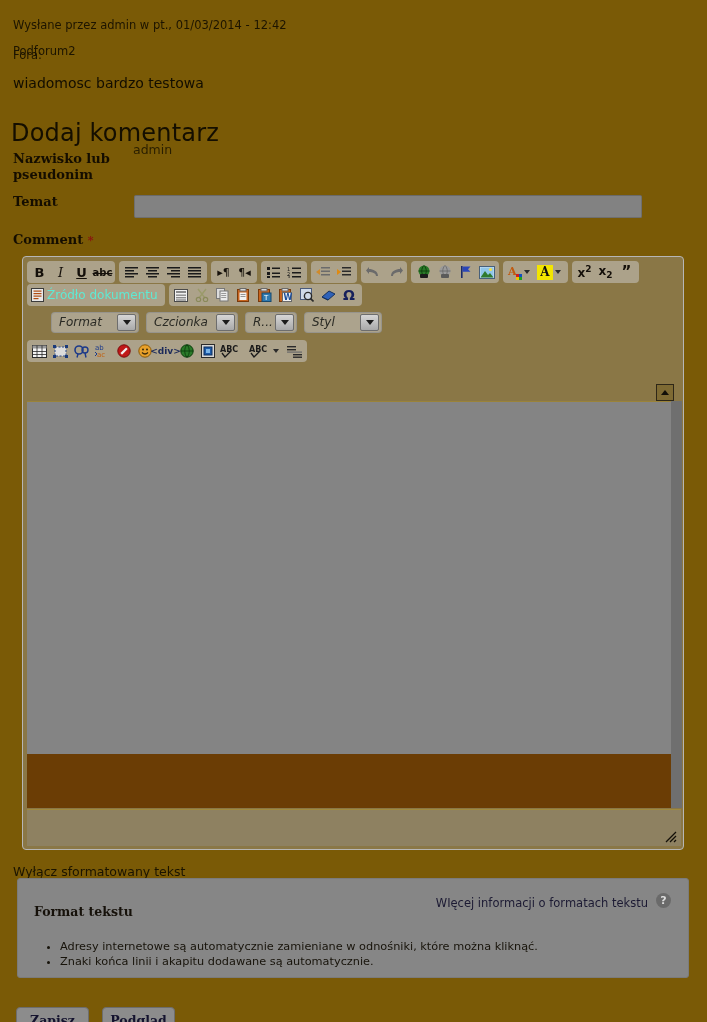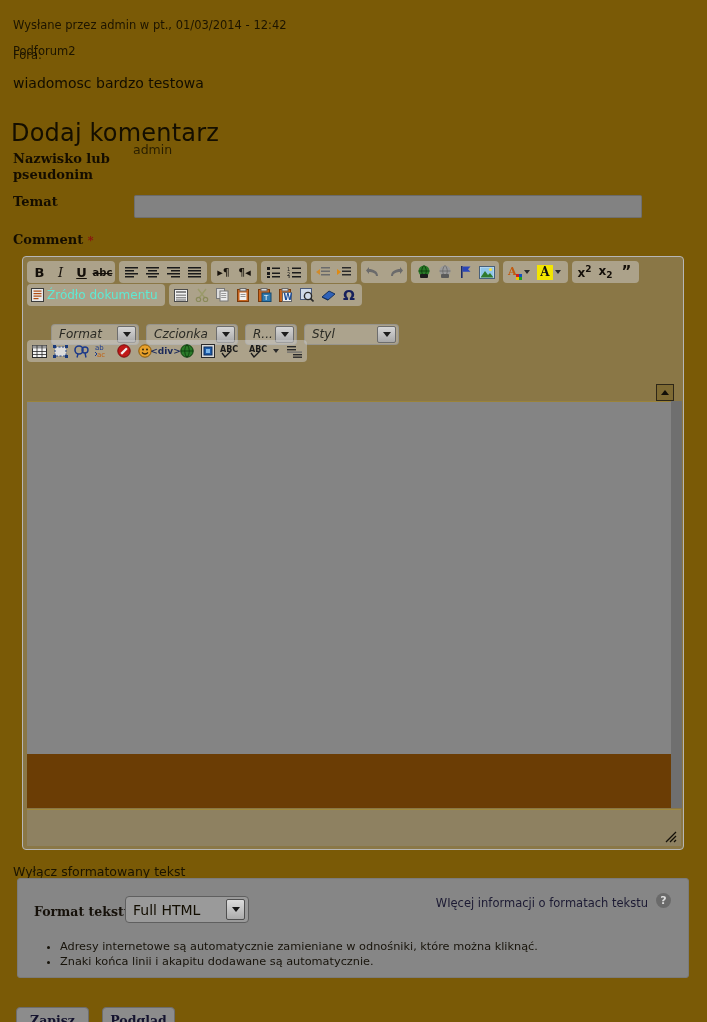--- a/index.html
+++ b/index.html
@@ -39,21 +39,21 @@
   .cke{
     position:absolute;left:22px;top:256px;width:662px;height:594px;
     border:1px solid #b6b6b6;border-radius:4px;
     background:rgba(160,160,160,0.42);
     box-sizing:border-box;
   }
   .cke-top{position:absolute;left:0;top:0;right:0;height:124px;}
   .trow{position:absolute;left:4px;right:4px;display:flex;align-items:center;}
   .trow1{top:4px;height:22px;}
   .trow2{top:27px;height:22px;}
-  .trow3{top:64px;height:26px;padding-left:24px;}
+  .trow3{top:52px;height:26px;padding-left:24px;}
   .trow4{top:82px;height:24px;}
 
   .grp{display:flex;align-items:center;background:rgba(205,205,205,0.50);border-radius:4px;padding:1px 2px;margin-right:4px;}
   .btn{
     width:21px;height:20px;display:flex;align-items:center;justify-content:center;
     border-radius:3px;cursor:default;font-size:12px;color:#15100a;
     position:relative;
   }
   .btn.wide{width:auto;padding:0 5px 0 2px;}
   .btn svg{display:block;}
@@ -68,21 +68,21 @@
   }
   .combo .ctext{font-style:italic;font-size:12px;color:#2a2a24;}
   .combo .cbtn{
     width:17px;height:15px;margin-right:2px;background:linear-gradient(#d6d6d6,#a9a9a9);
     border:1px solid #6d6d6d;border-radius:2px;display:flex;align-items:center;justify-content:center;
   }
   .combo .cbtn i{width:0;height:0;border-left:4px solid transparent;border-right:4px solid transparent;border-top:5px solid #1c1c1c;display:block;}
   .c-format{width:88px;}
   .c-font{width:92px;}
   .c-size{width:52px;}
-  .c-style{width:95px;}
+  .c-style{width:78px;}
 
   
   .cke-strip{position:absolute;left:4px;top:124px;right:4px;height:18px;background:rgba(122,103,48,0);}
   .cke-scrollup{
     position:absolute;right:9px;top:127px;width:16px;height:15px;
     background:#7e6a33;border:1px solid #2e2717;display:flex;align-items:center;justify-content:center;
   }
   .cke-scrollup i{width:0;height:0;border-left:4px solid transparent;border-right:4px solid transparent;border-bottom:5px solid #120f08;}
   .cke-body{
     position:absolute;left:4px;top:144px;width:654px;height:407px;
@@ -534,26 +534,20 @@
       <svg class="grip" viewBox="0 0 12 12">
         <path d="M11 1 L1 11 M11 5 L5 11 M11 9 L9 11" stroke="#141008" stroke-width="1.3" fill="none"></path>
       </svg>
     </div>
   </div>
 
   <a class="toggle-link" href="#">Wyłącz sformatowany tekst</a>
 
   <div class="filter-box">
     <div class="fmt-label">Format tekstu</div>
-    <div class="fmt-select">
-      <span class="t">Full HTML</span>
-      <span class="b">
-          <i></i>
-        </span>
-    </div>
     <a class="more-info" href="#">WIęcej informacji o formatach tekstu</a>
     <div class="help-icon">?</div>
     <ul class="tips">
       <li>Adresy internetowe są automatycznie zamieniane w odnośniki, które można kliknąć.</li>
       <li>Znaki końca linii i akapitu dodawane są automatycznie.</li>
     </ul>
   </div>
 
   <div class="actions">
     <div class="act-btn">Zapisz</div>

